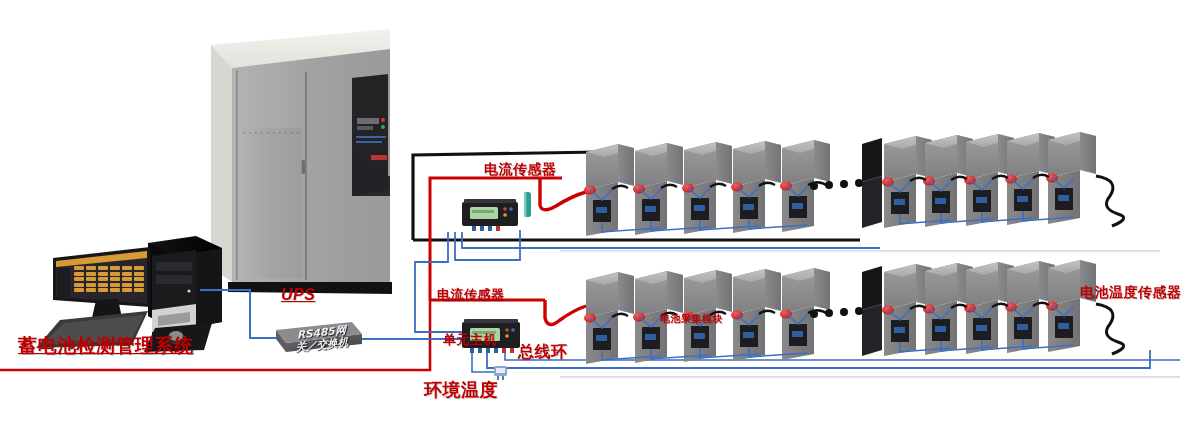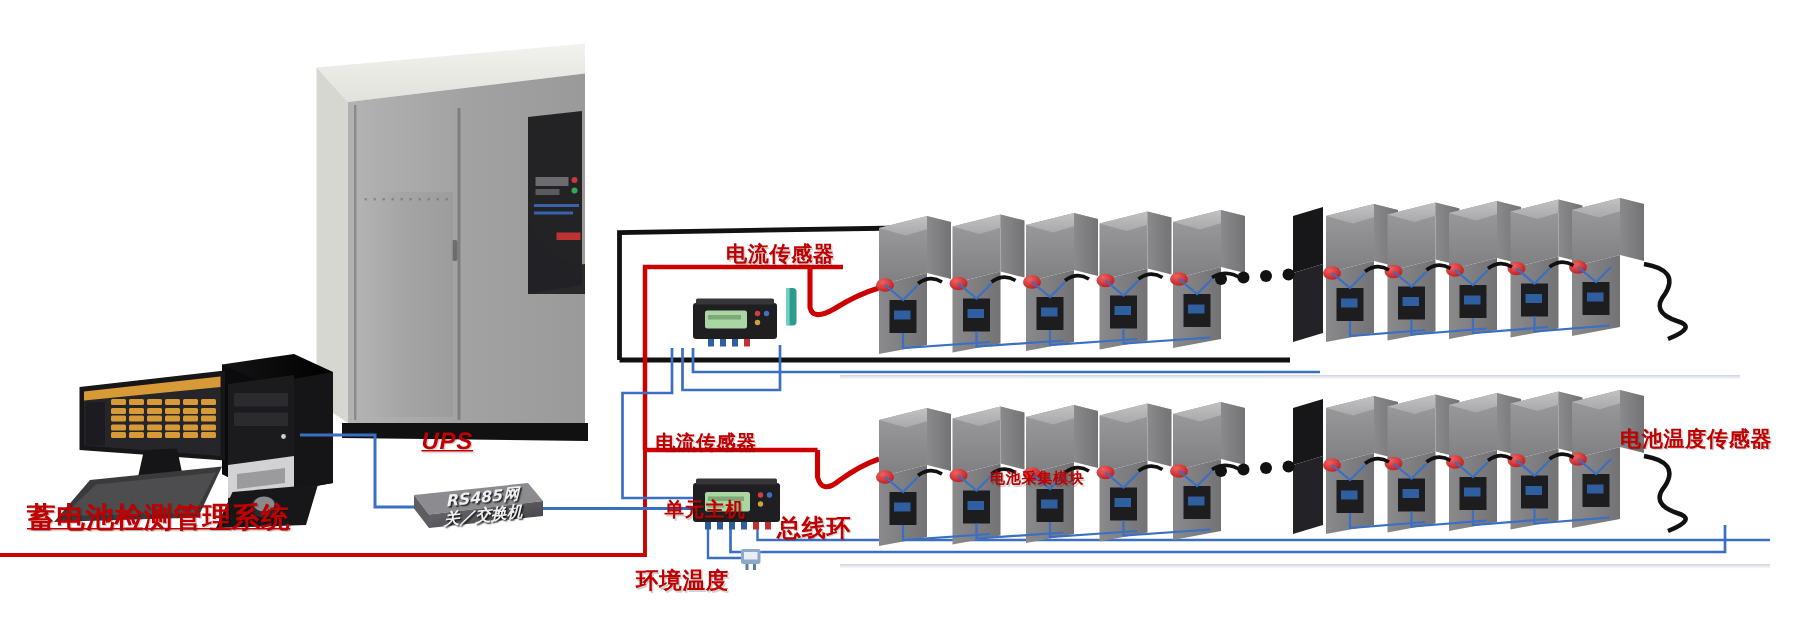--- a/index.html
+++ b/index.html
@@ -492,21 +492,21 @@
 
   <div class="lbl lbl-cn sysname" style="left:18px;top:336px;text-decoration:underline;">蓄电池检测管理系统</div>
 
   <div class="lbl lbl-it" style="left:281px;top:286px;font-size:16px;">UPS</div>
 
   <div class="lbl lbl-cn" style="left:484px;top:161px;font-size:14px;">电流传感器</div>
 
   <div class="lbl lbl-cn" style="left:437px;top:286px;font-size:13px;">电流传感器</div>
   <div class="lbl lbl-cn" style="left:443px;top:300px;font-size:13px;margin-top:31px;">单元主机</div>
 
-  <div class="lbl lbl-cn" style="left:424px;top:378px;font-size:15px;">环境温度</div>
+  <div class="lbl lbl-cn" style="left:424px;top:378px;font-size:18px;">环境温度</div>
 
   <div class="lbl lbl-cn" style="left:518px;top:342px;font-size:16px;">总线环</div>
 
   <div class="lbl lbl-cn" style="left:660px;top:312px;font-size:10px;">电池采集模块</div>
 
   <div class="lbl lbl-cn" style="left:1048px;top:284px;font-size:14px;margin-left:32px;">电池温度传感器</div>
 
   <div style="position:absolute;left:283px;top:326px;width:78px;text-align:center;
               color:#f0f0f2;font-size:10.5px;font-weight:bold;font-style:italic;
               line-height:1.15;text-shadow:1px 1px 1px rgba(0,0,0,.8);

